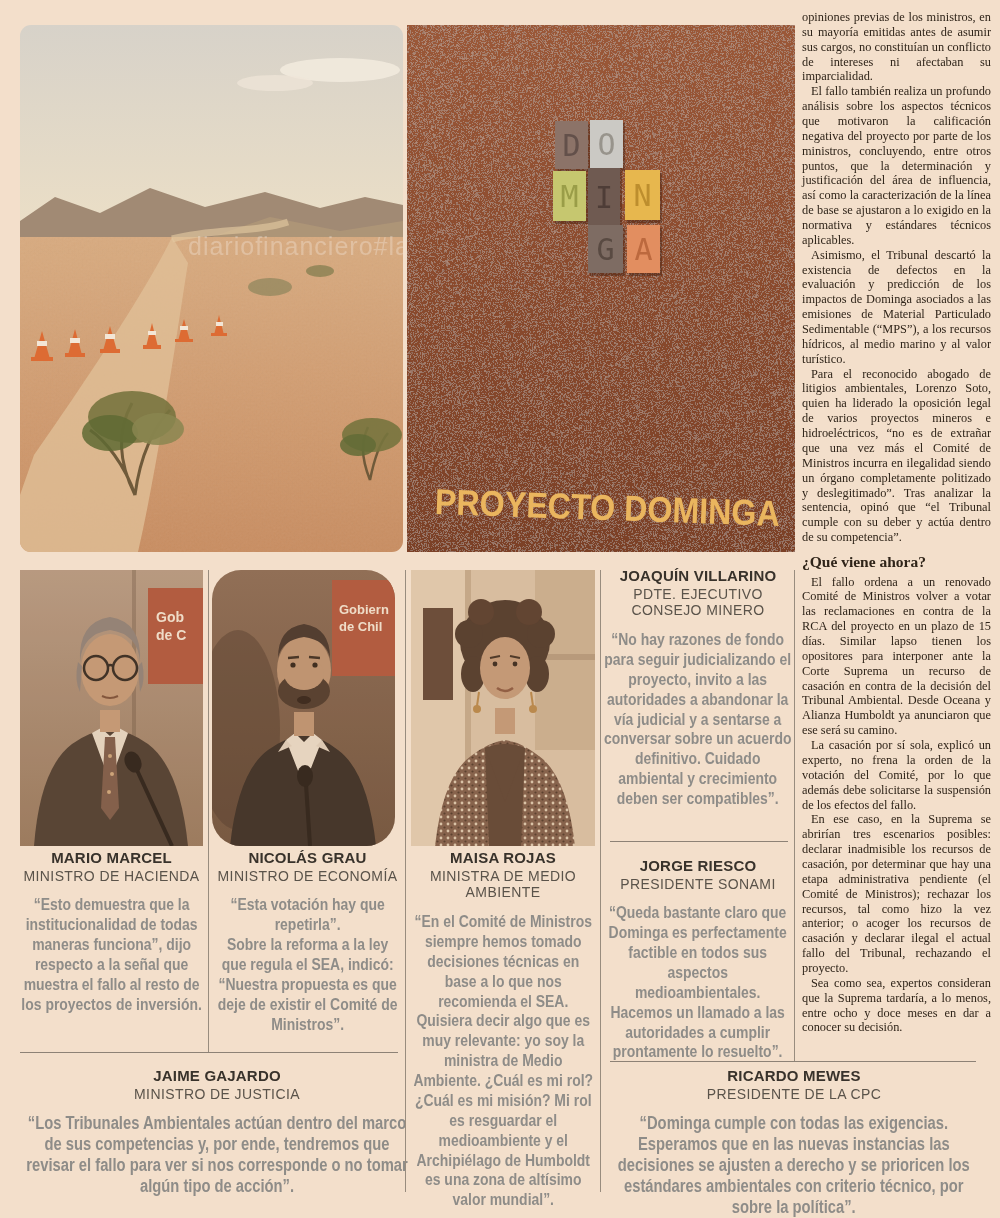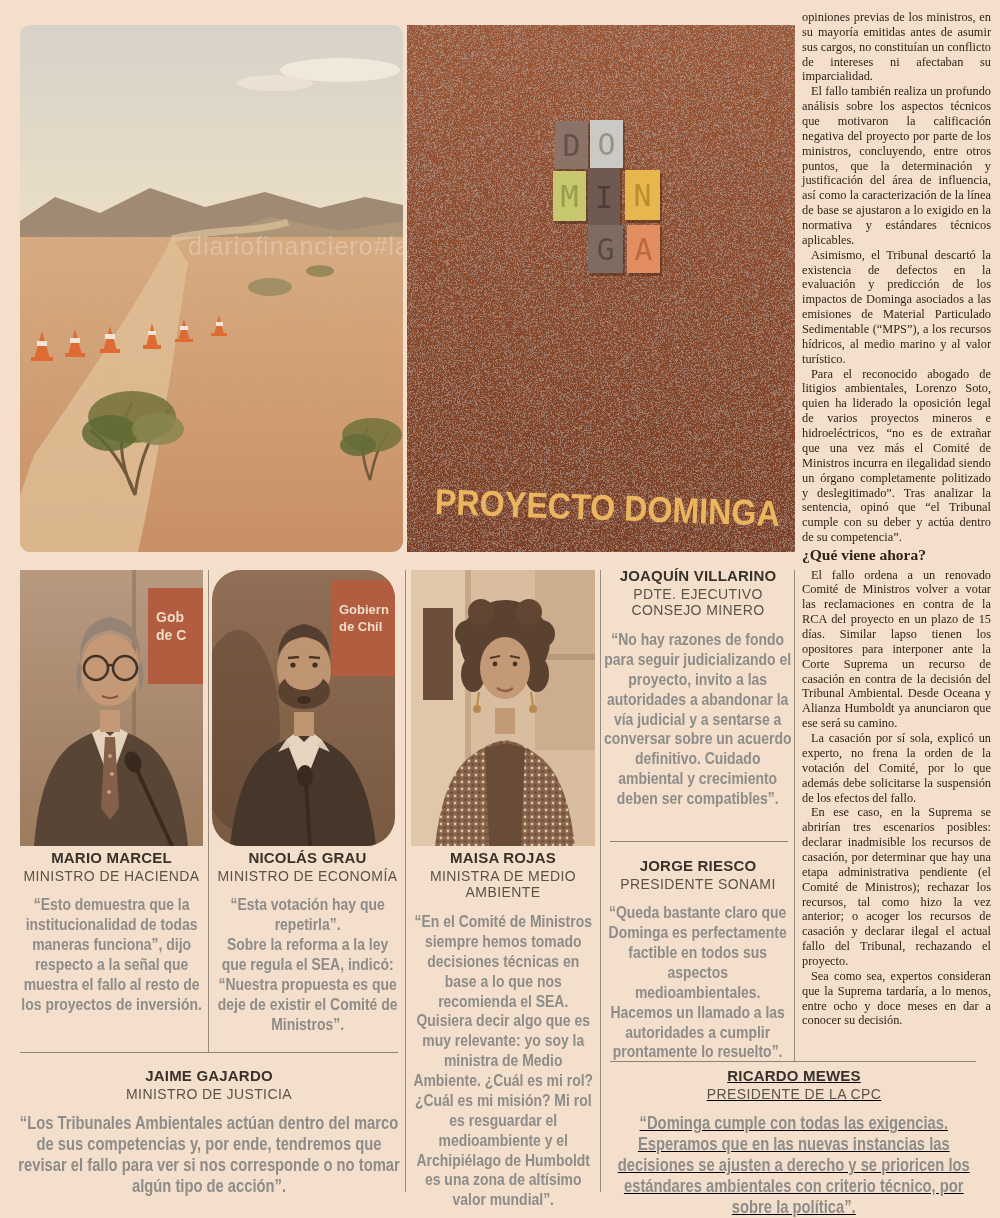--- a/index.html
+++ b/index.html
@@ -18,21 +18,21 @@
   .portrait-3{left:411px;width:184px;}
 
   .article{
     position:absolute;left:802px;top:10px;width:189px;
     font-size:12.35px;line-height:1.205;color:#2f2419;
     text-align:justify;hyphens:auto;-webkit-hyphens:auto;
   }
   .article p{margin:0;text-indent:9px;}
   .article p.no-indent{text-indent:0;}
   .article h2{
-    font-size:15.5px;margin:1px 0 3px 0;color:#2f2419;
+    font-size:15.5px;margin:8px 0 3px 0;color:#2f2419;
     font-weight:bold;text-align:left;
   }
 
   .person{position:absolute;text-align:center;}
   .p-name{
     font-family:"Liberation Sans",sans-serif;font-weight:bold;
     font-size:15px;letter-spacing:.2px;color:#38322b;line-height:1.1;
   }
   .p-title{
     font-family:"Liberation Sans",sans-serif;font-size:14px;
@@ -43,22 +43,22 @@
     color:#8e8c88;font-size:17px;line-height:1.17;margin-top:11px;
     width:122%;margin-left:-11%;transform:scaleX(.82);transform-origin:50% 0;
     white-space:pre-line;
   }
   .quote.wide{font-size:18px;line-height:1.16;}
   .person-marcel{left:20px;top:850px;width:183px;text-align:center;}
   .person-grau{left:216px;top:850px;width:183px;}
   .person-rojas{left:411px;top:850px;width:184px;}
   .person-villarino{left:604px;top:568px;width:188px;}
   .person-riesco{left:604px;top:858px;width:188px;}
-  .person-gajardo{left:18px;top:1068px;width:382px;}
-  .person-mewes{left:604px;top:1068px;width:380px;text-decoration:underline;}
+  .person-gajardo{left:26px;top:1068px;width:382px;}
+  .person-mewes{left:604px;top:1068px;width:380px;}
 
   .vline{position:absolute;width:1px;background:#988c7e;}
   .vl-1{left:208px;top:570px;height:483px;}
   .vl-2{left:405px;top:570px;height:622px;}
   .vl-3{left:600px;top:570px;height:622px;}
   .vl-4{left:794px;top:570px;height:492px;}
   .hline{position:absolute;height:1px;background:#8d8276;}
   .hl-gajardo{left:20px;top:1052px;width:378px;}
   .hl-riesco{left:610px;top:841px;width:178px;}
   .hl-mewes{left:610px;top:1061px;width:366px;}

